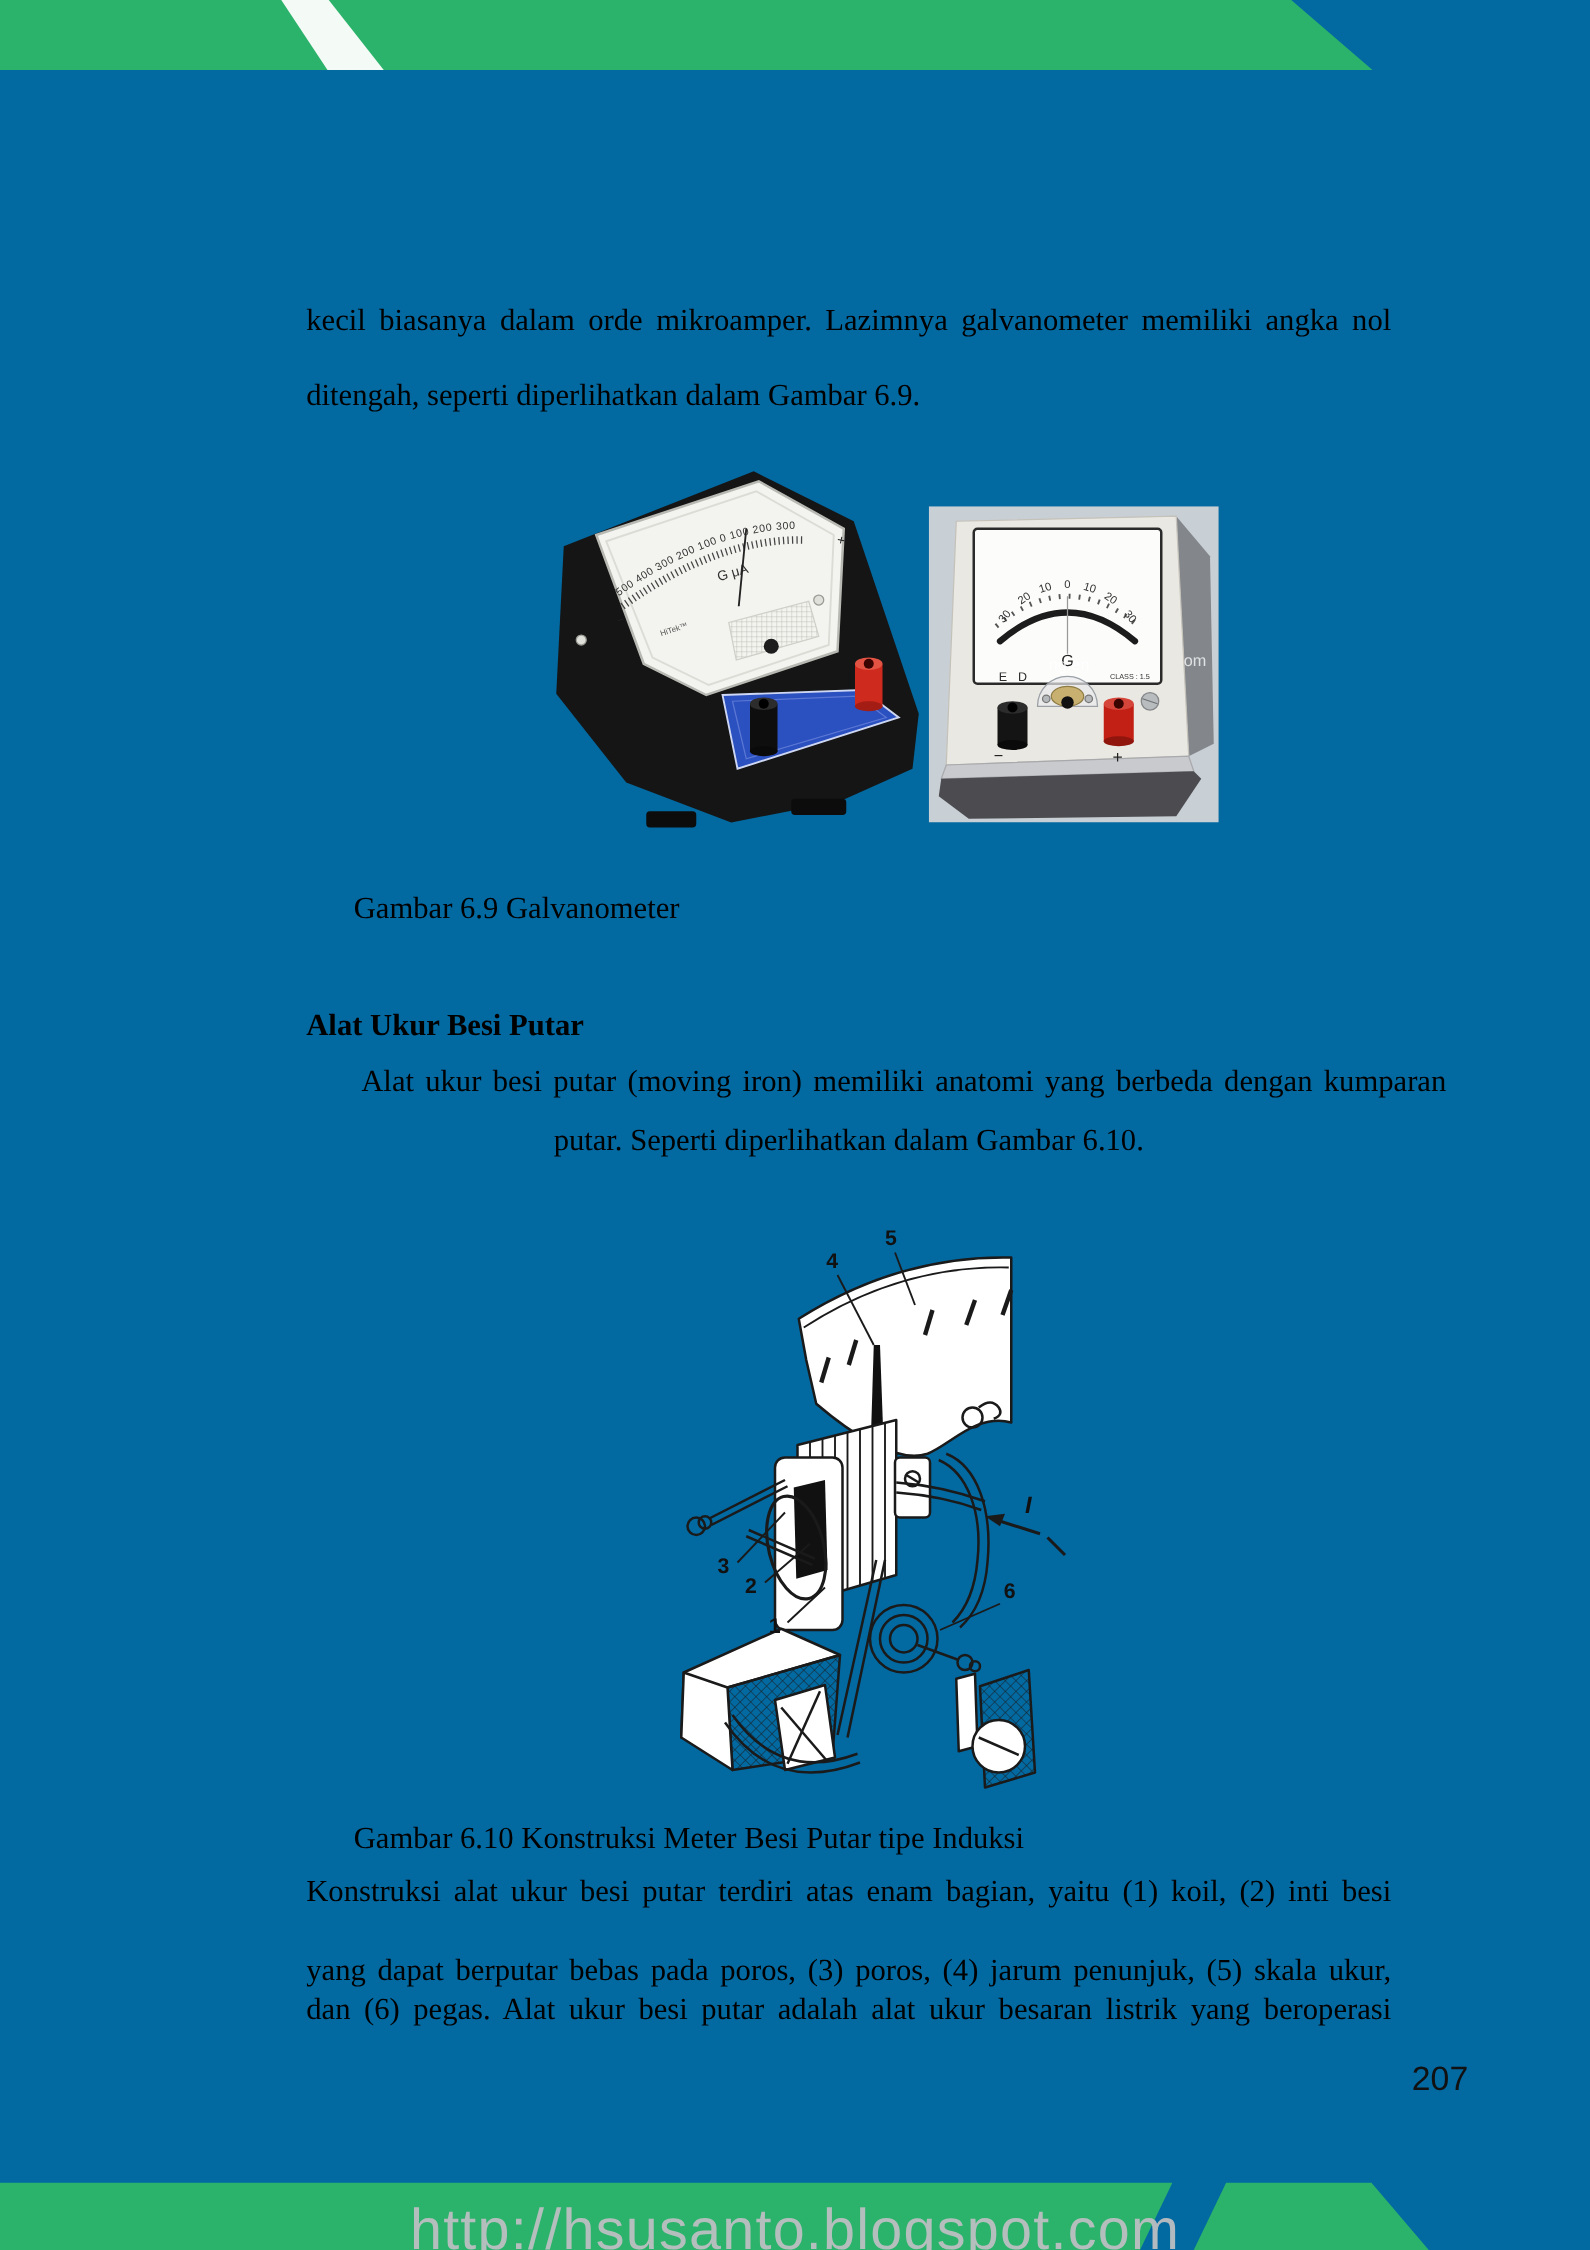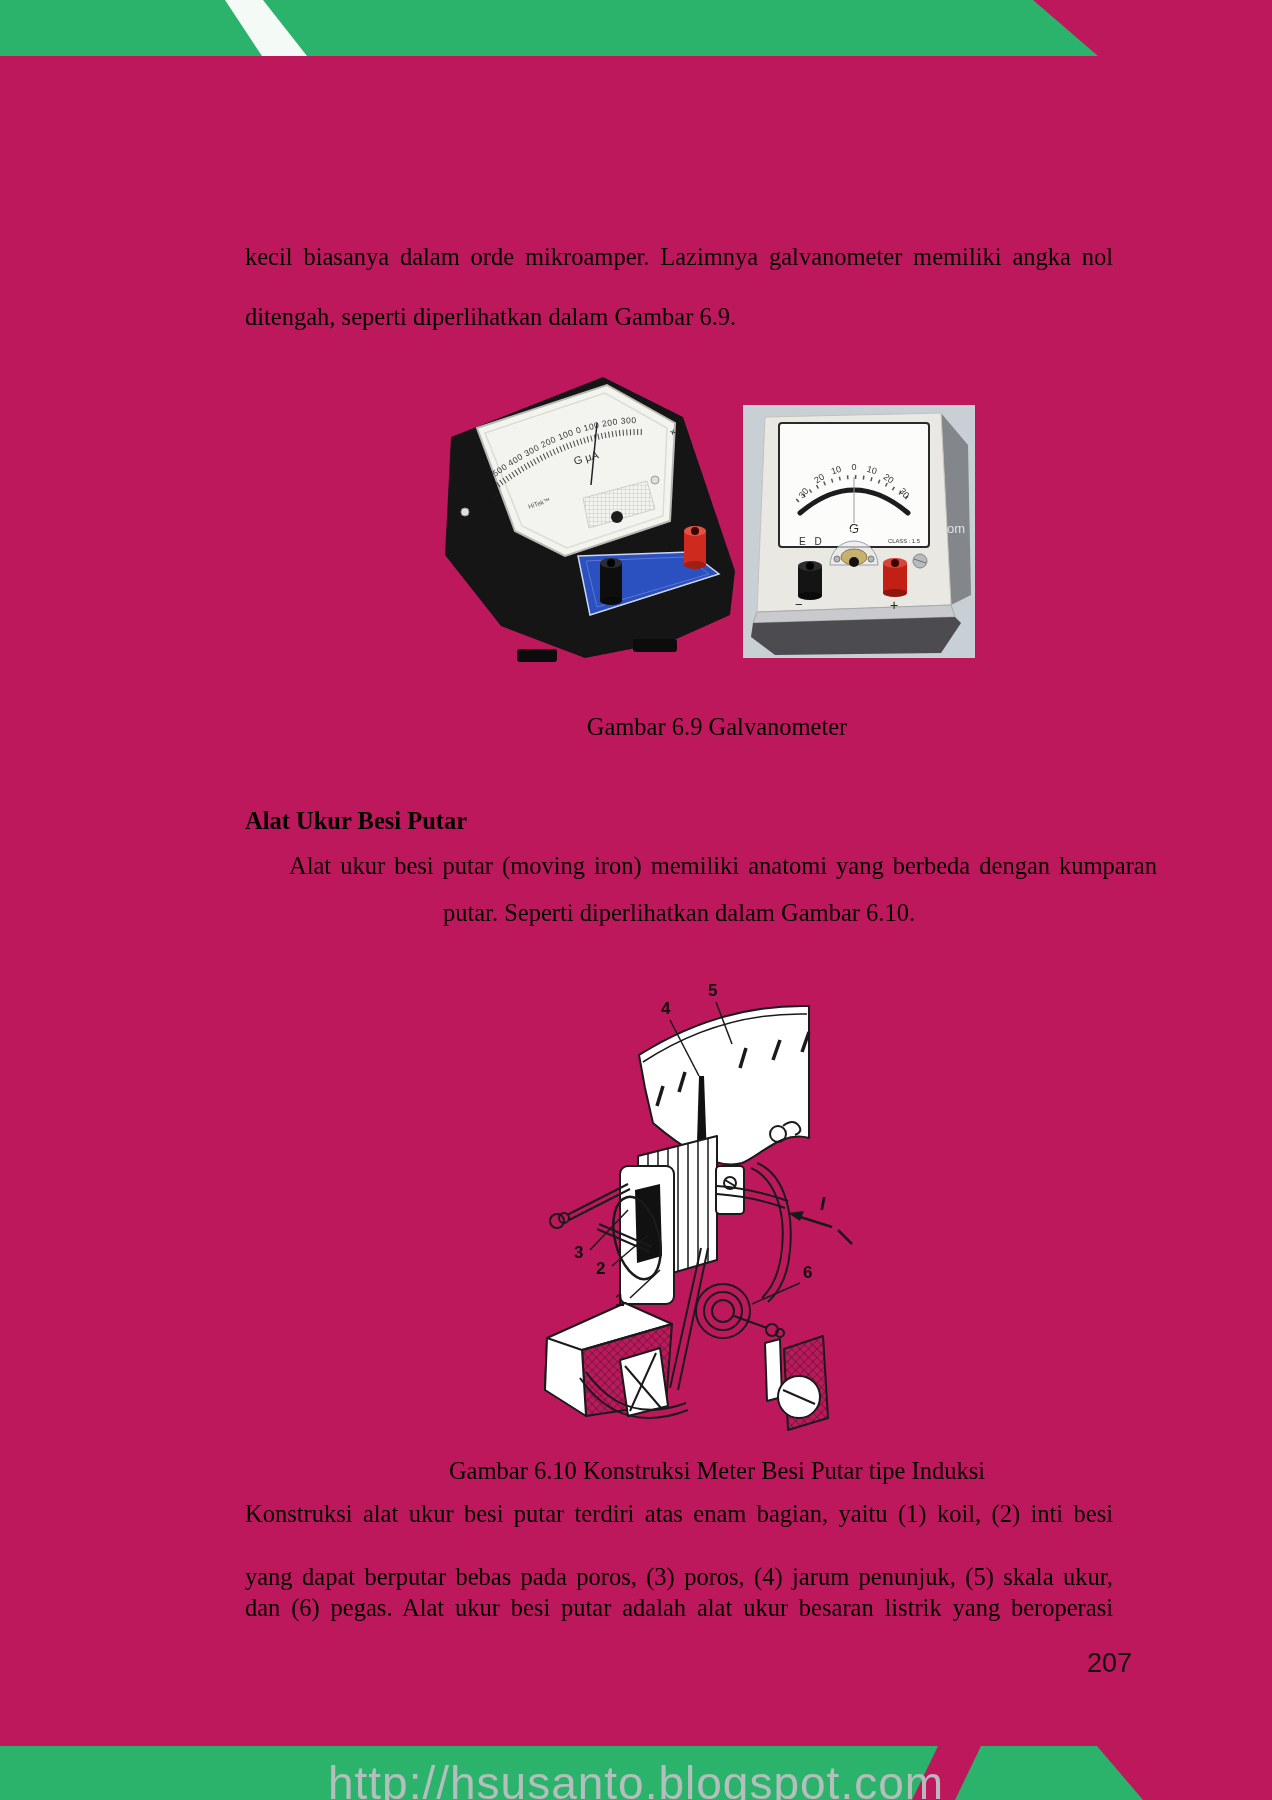--- a/index.html
+++ b/index.html
@@ -1,29 +1,29 @@
 <!DOCTYPE html>
 <html><head>
 <meta charset="utf-8">
 <style>
   html,body{margin:0;padding:0;background:#777;}
-  #page{position:relative;width:1272px;height:1800px;background:#be185d;overflow:hidden;
+  #page{position:relative;width:1272px;height:1800px;background:#0369a1;overflow:hidden;
         font-family:"Liberation Serif",serif;color:#000;margin:0 auto;}
   .band{position:absolute;left:0;width:1272px;}
   .line{position:absolute;left:245px;width:868px;height:36px;line-height:36px;
         font-size:24.5px;white-space:nowrap;}
   .jl{white-space:normal;text-align:justify;overflow:hidden;}
   .jl::after{content:"";display:inline-block;width:100%;height:0;}
   .caption{position:absolute;left:245px;width:868px;height:36px;line-height:36px;
-           font-size:24.5px;text-align:center;transform:translateX(38px);}
+           font-size:24.5px;text-align:left;transform:translateX(38px);}
   .heading{position:absolute;left:245px;width:868px;height:36px;line-height:36px;
            font-size:24.5px;font-weight:bold;}
   .fig{position:absolute;}
-  #pagenum{position:absolute;left:1052px;top:1646px;width:80px;height:34px;line-height:34px;
-           text-align:right;font-family:"Liberation Sans",sans-serif;font-size:27px;color:#111;}
+  #pagenum{position:absolute;left:1112px;top:1646px;width:80px;height:34px;line-height:34px;
+           text-align:center;font-family:"Liberation Sans",sans-serif;font-size:27px;color:#111;}
   #watermark{position:absolute;left:0;top:1756px;width:1272px;text-align:center;
              font-family:"Liberation Sans",sans-serif;font-size:46px;color:rgba(188,191,194,0.95);
              z-index:5;letter-spacing:1px;}
   svg text{font-family:"Liberation Sans",sans-serif;}
 </style>
 </head>
 <body>
 
 <div id="page">
 

